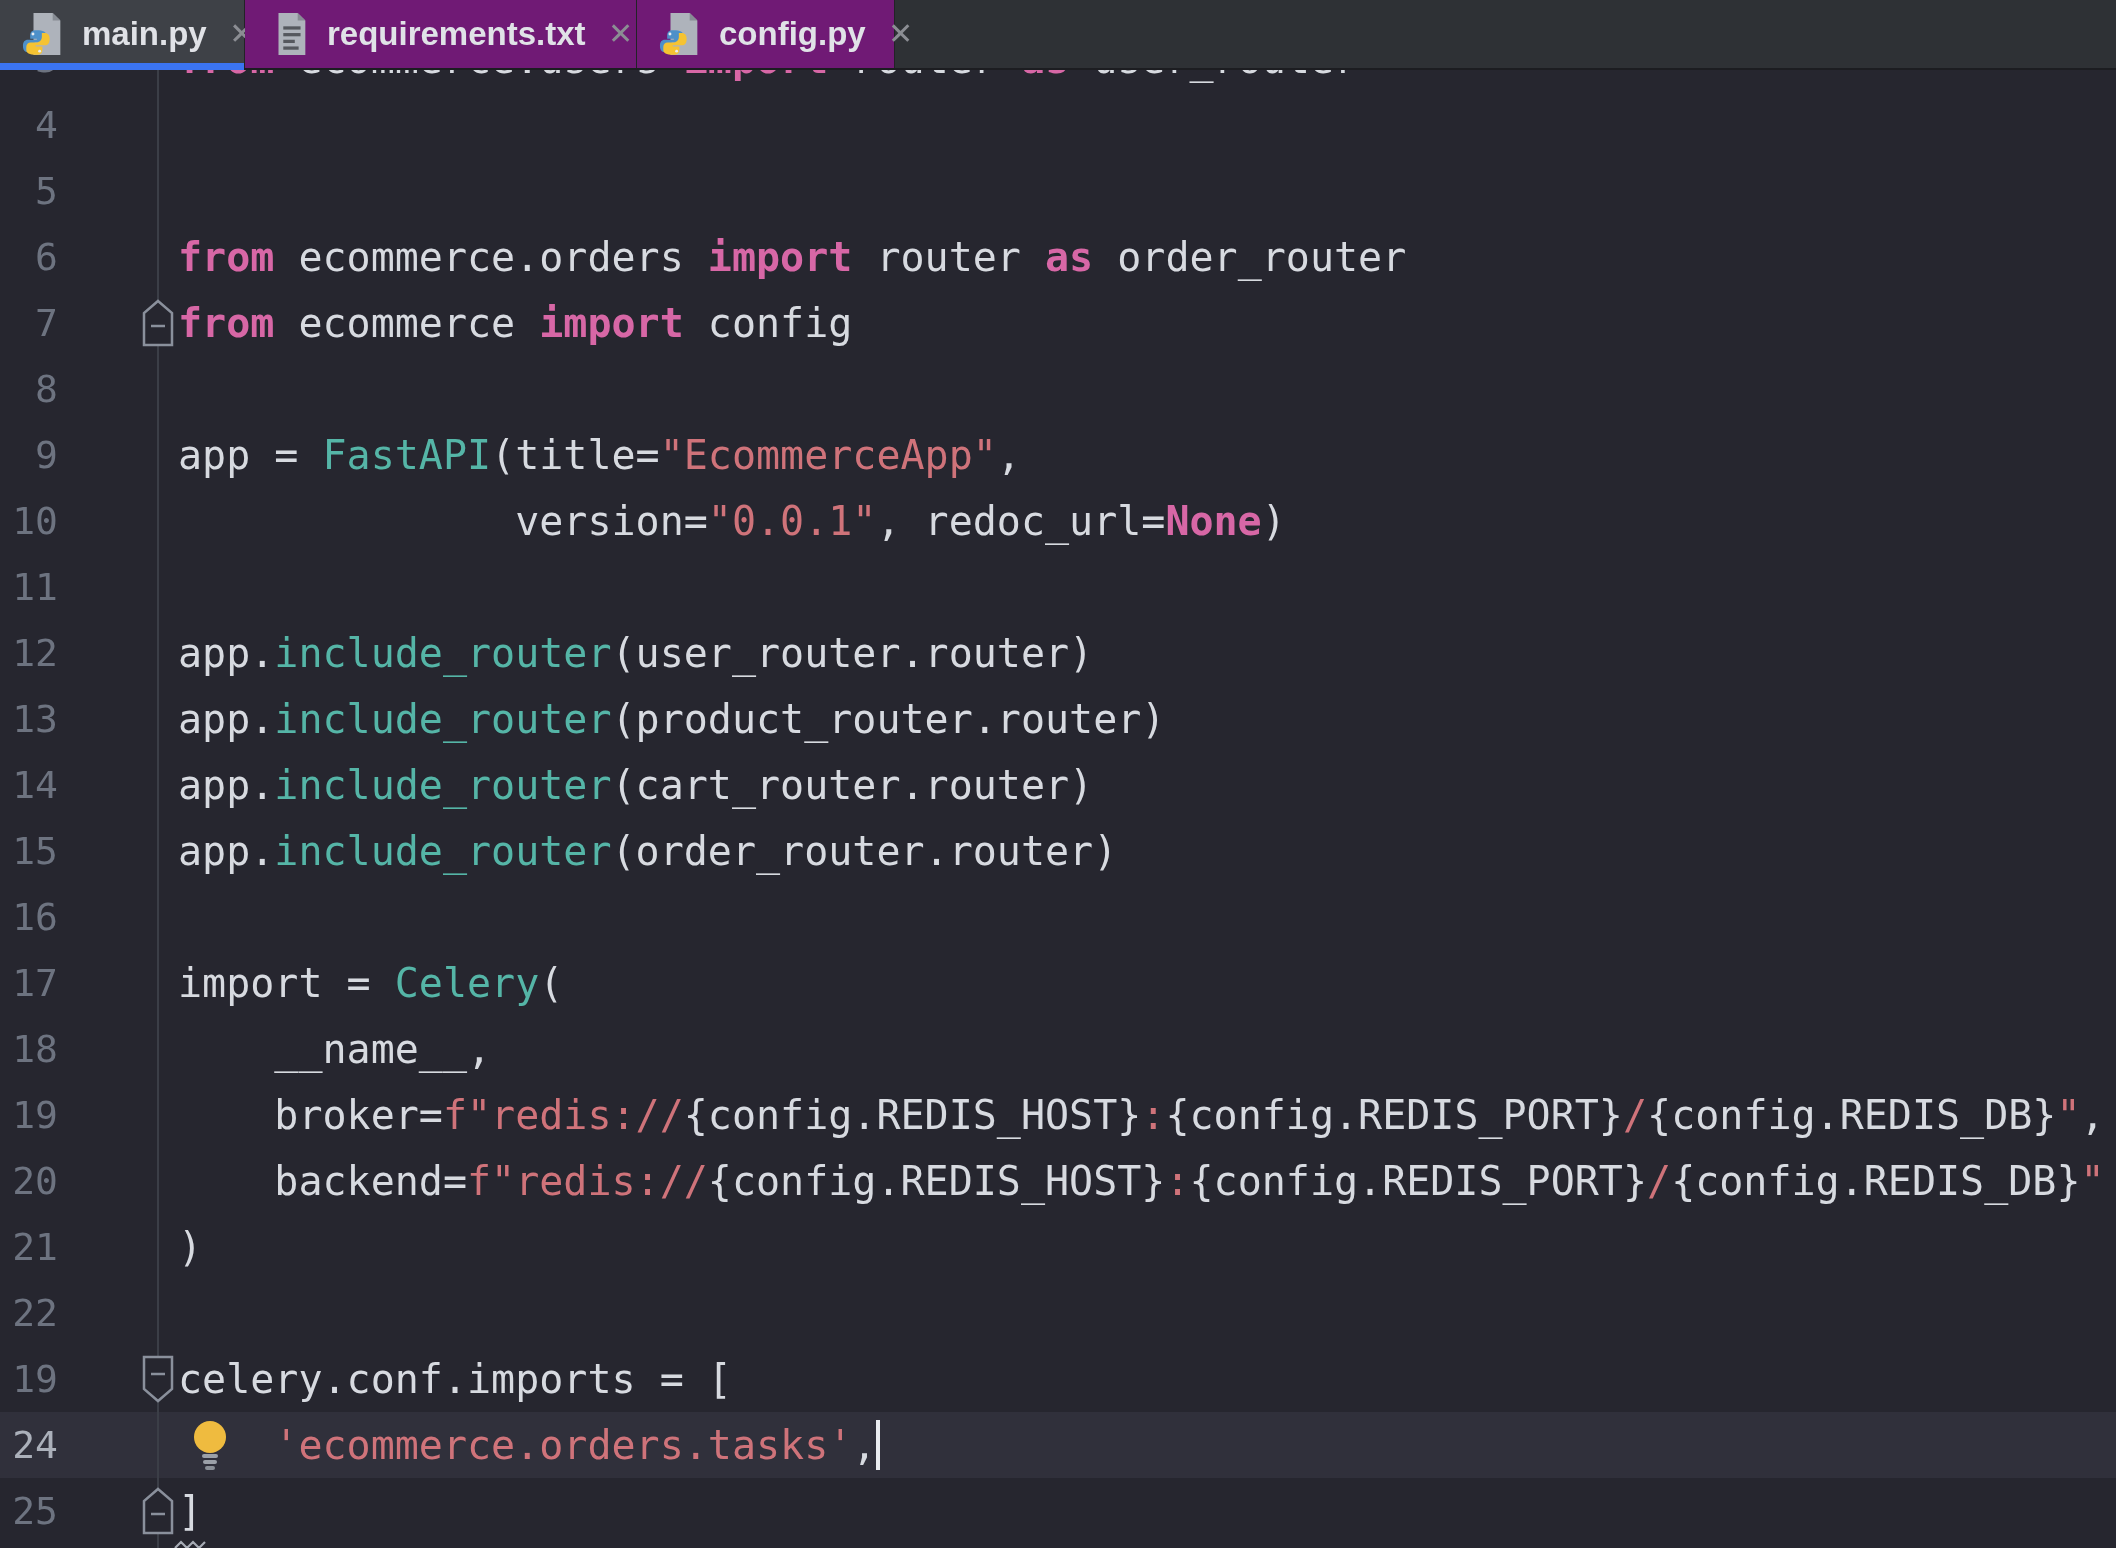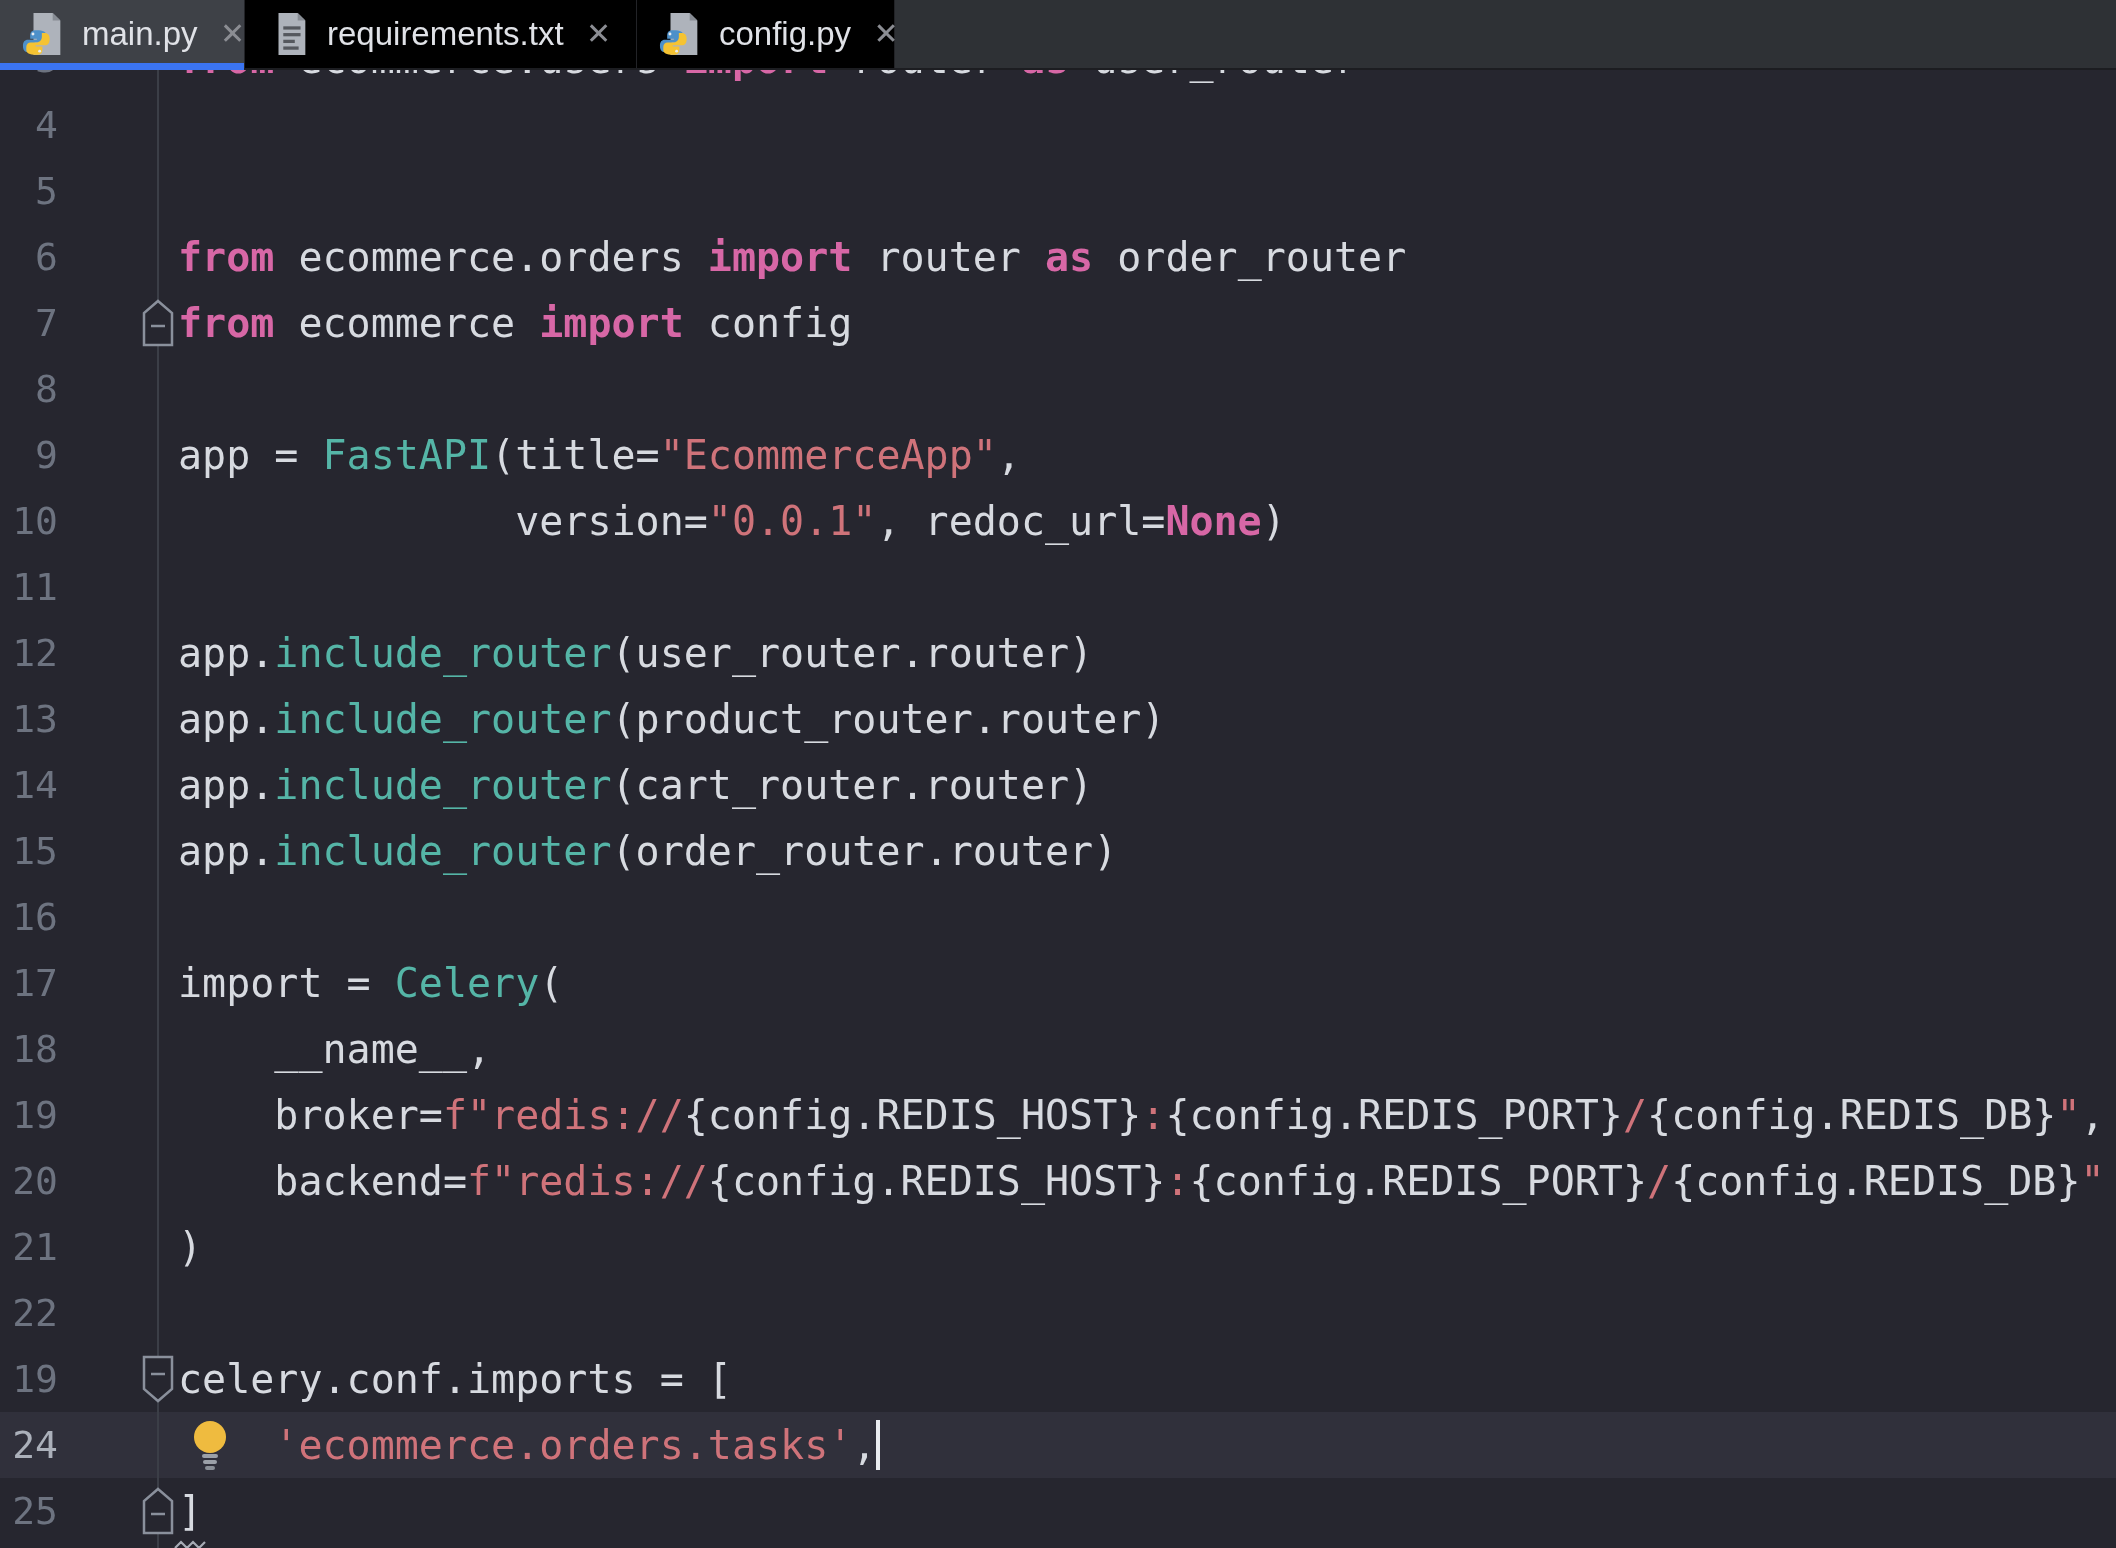--- a/index.html
+++ b/index.html
@@ -1,23 +1,23 @@
 <!DOCTYPE html>
 <html><head>
 <meta charset="utf-8">
 <style>
   html,body{margin:0;padding:0;background:#26262F;}
   .window{position:relative;width:2116px;height:1548px;overflow:hidden;
           font-family:"Liberation Sans","DejaVu Sans",sans-serif;background:#26262F;}
 
   
   .tabbar{position:absolute;left:0;top:0;width:2116px;height:70px;background:#2E3135;
-          border-bottom:2px solid #1C1D21;box-sizing:border-box;display:flex;}
+          border-bottom:2px solid #1C1D21;box-sizing:border-box;display:flex;font-weight:bold;}
   .tab{position:relative;height:100%;display:flex;align-items:center;box-sizing:border-box;
-       padding:0 0 0 22px;background:#000000;border-right:1px solid #222327;cursor:default;}
+       padding:0 0 0 22px;background:#701a75;border-right:1px solid #222327;cursor:default;}
   .tab:nth-child(1){width:245px;}
   .tab:nth-child(2){width:392px;}
   .tab:nth-child(3){width:258px;}
   .tab.active{background:#3E4147;}
   .tab .underline{position:absolute;left:0;right:0;bottom:-2px;height:7px;background:#3B74F1;}
   .tab-label{color:#E0E2E7;font-size:33px;margin-left:14px;white-space:nowrap;}
   .tab-close{margin-left:18px;margin-right:6px;color:#8B8D93;font-size:30px;line-height:30px;
              width:34px;text-align:center;flex:0 0 auto;}
   .tab-icon{width:46px;height:46px;flex:0 0 auto;}
 

